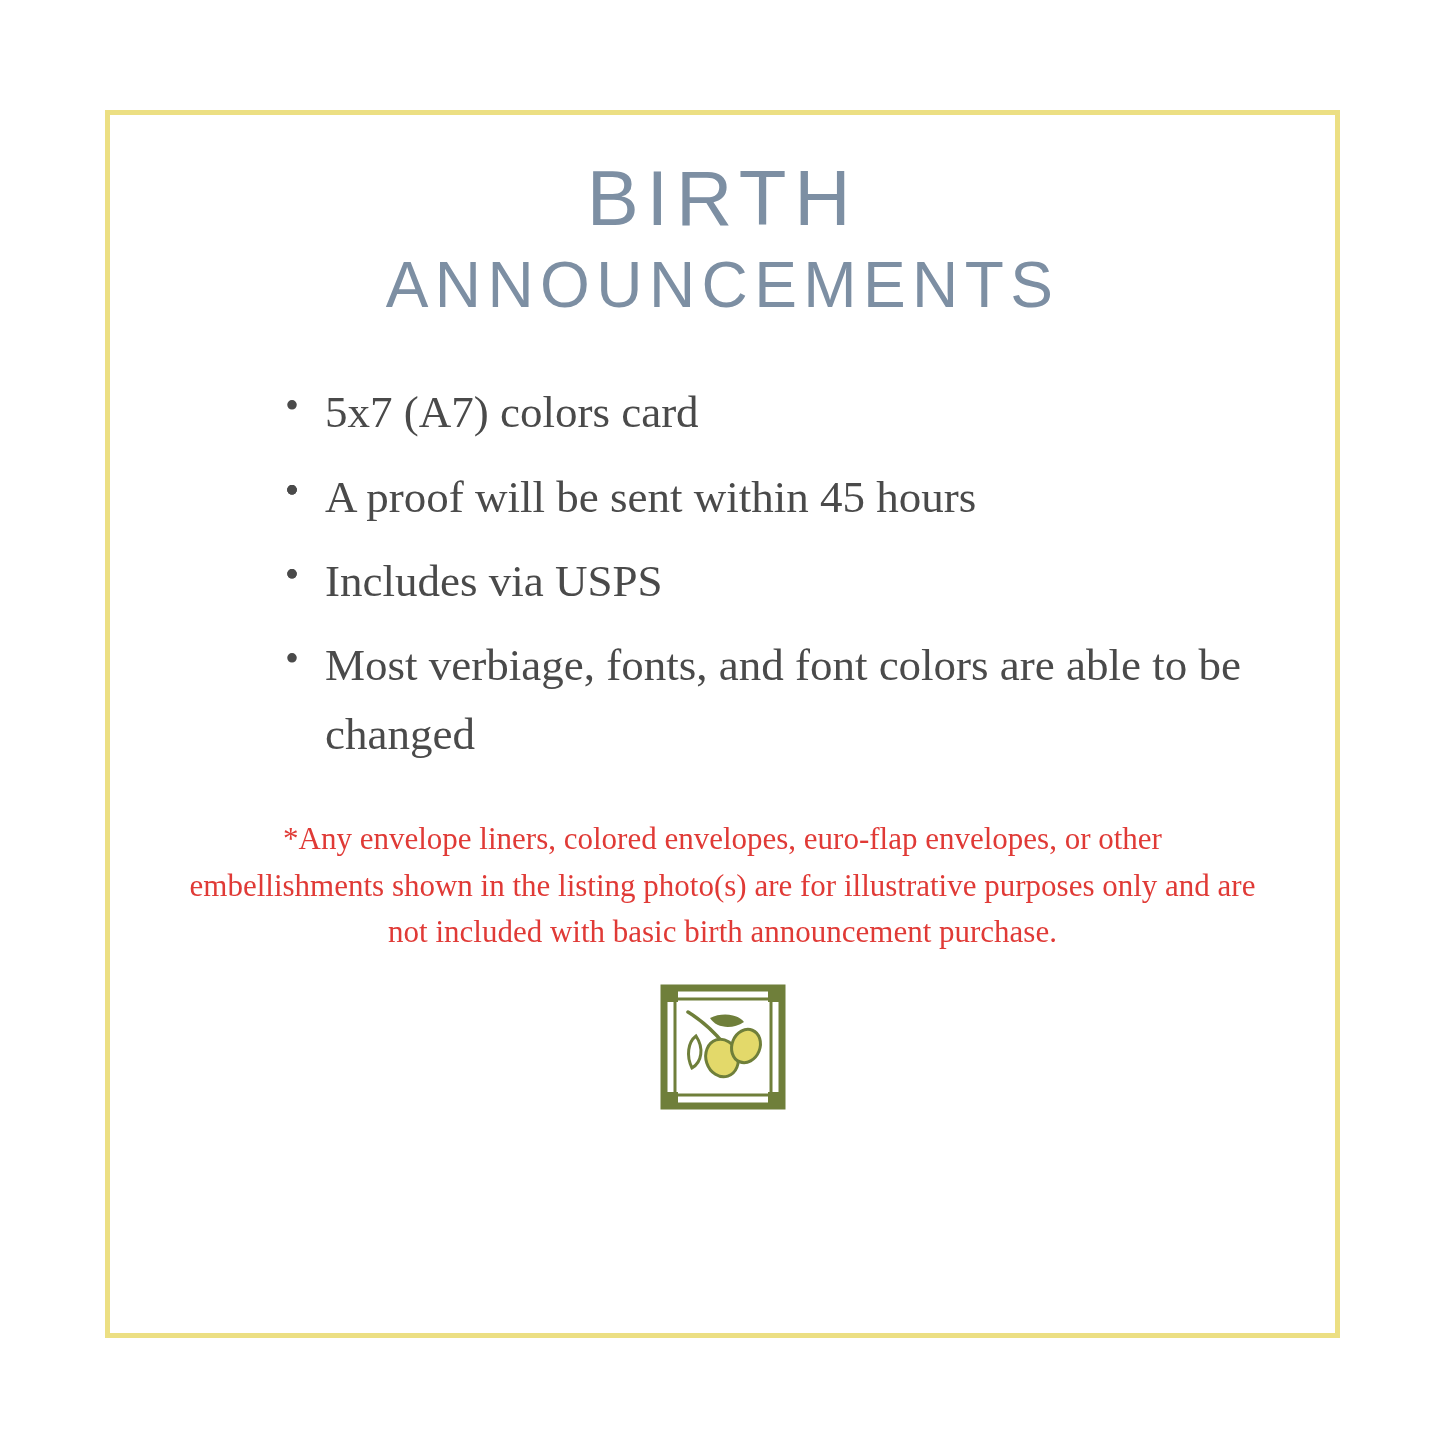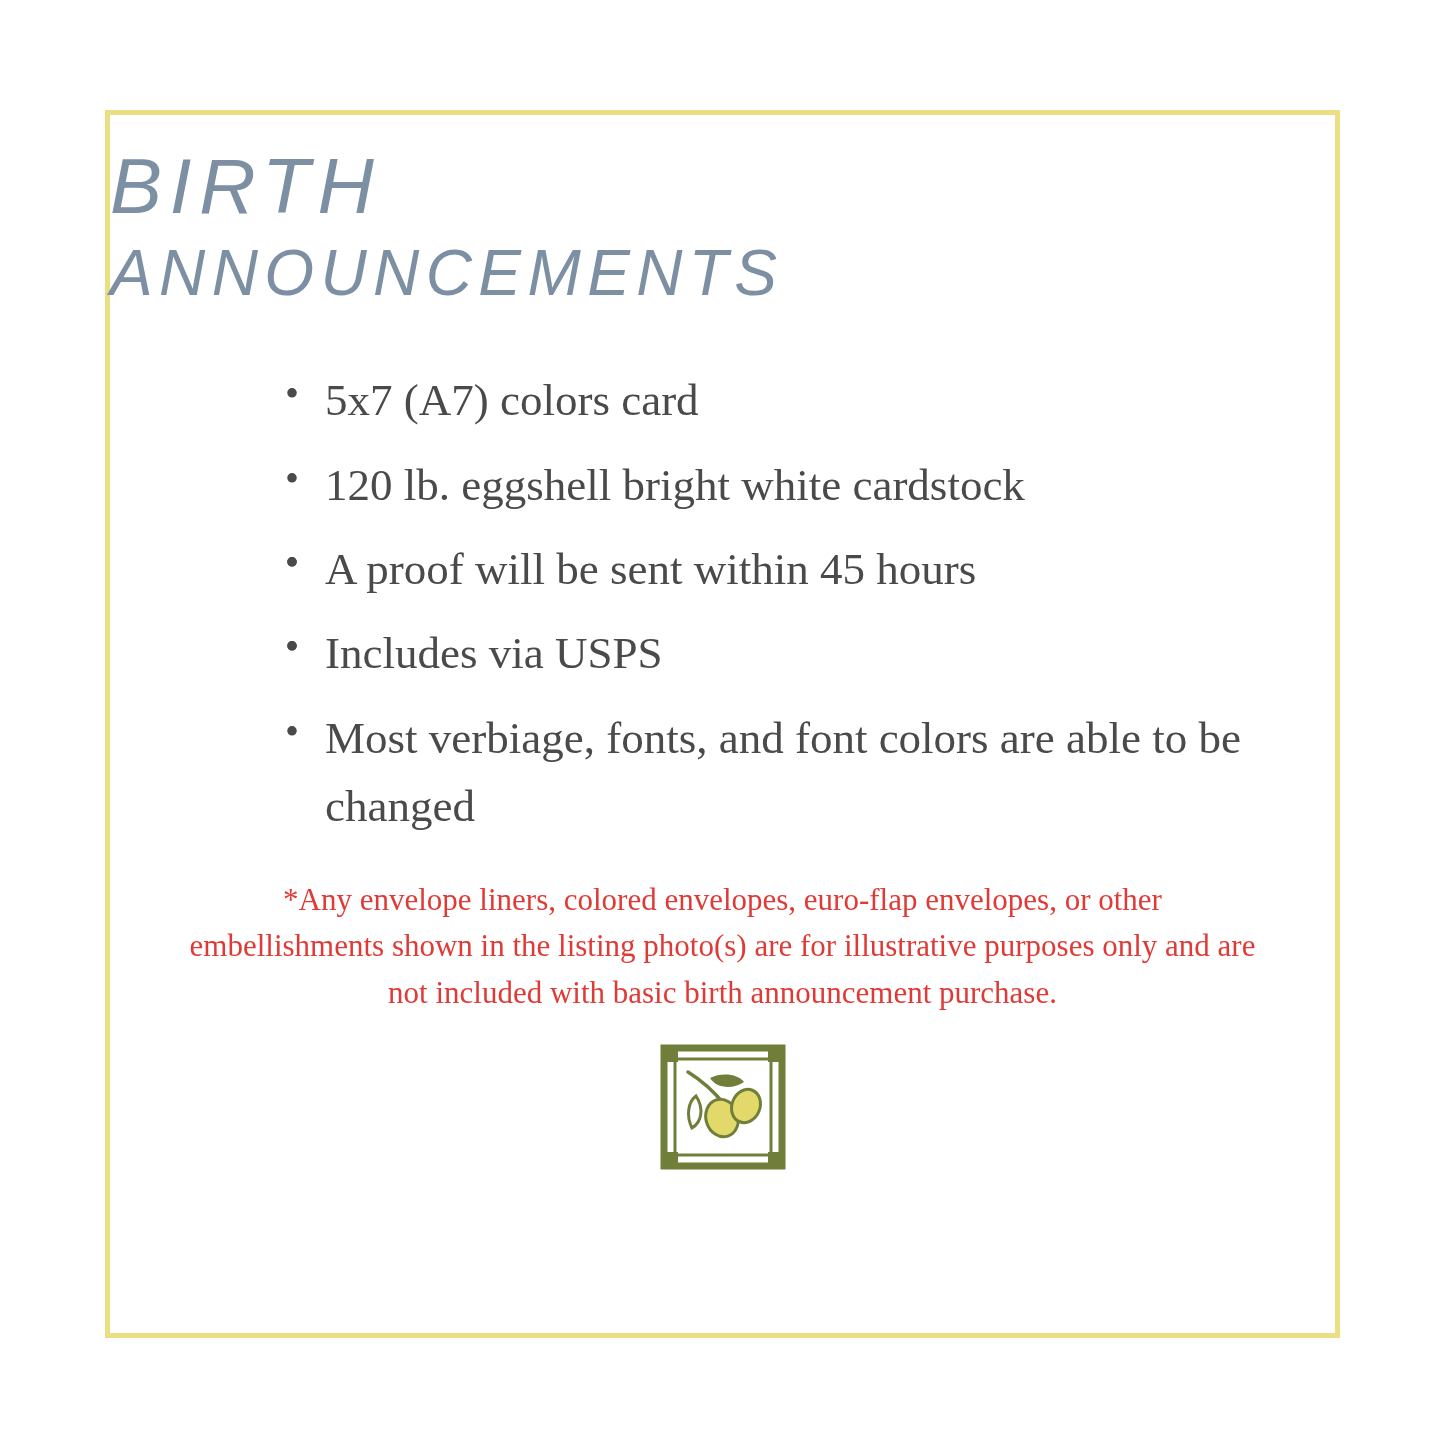--- a/index.html
+++ b/index.html
@@ -24,23 +24,22 @@
     position: absolute;
     left: 105px;
     top: 110px;
     width: 1235px;
     height: 1228px;
     border: 5px solid #ecdf83;
     box-sizing: border-box;
     background: #ffffff;
   }
   .title-block {
-    padding-top: 24px;
-    text-align: left;
-    font-style: italic;
+    padding-top: 36px;
+    text-align: center;
   }
   .title-line {
     font-family: "Liberation Sans", sans-serif;
     color: #7d8fa3;
     font-weight: 400;
     letter-spacing: 0.10em;
     line-height: 1.22;
     text-transform: uppercase;
   }
   .title-line-1 { font-size: 78px; }
@@ -62,21 +61,21 @@
   }
   .bullets li .dot {
     position: absolute;
     left: 0;
     top: -2px;
     font-size: 40px;
     line-height: 1.52;
     color: #4a4a4a;
   }
   .disclaimer {
-    margin: 36px 72px 0 72px;
+    margin: 48px 72px 0 72px;
     text-align: center;
     color: #e03a36;
     font-size: 31px;
     line-height: 1.5;
     font-family: "Liberation Serif", serif;
   }
   .logo-wrap {
     margin-top: 26px;
     display: flex;
     justify-content: center;
@@ -94,21 +93,20 @@
       <div class="title-line title-line-2">Announcements</div>
     </div>
 
     <ul class="bullets">
       <li>
         <span class="dot">•</span>
         <span>5x7 (A7) colors card</span>
       </li>
       <li>
         <span class="dot">•</span>
-        <span>120 lb. eggshell bright white cardstock</span>
       </li>
       <li>
         <span class="dot">•</span>
       </li>
       <li>
         <span class="dot">•</span>
         <span>A proof will be sent within 45 hours</span>
       </li>
       <li>
         <span class="dot">•</span>

